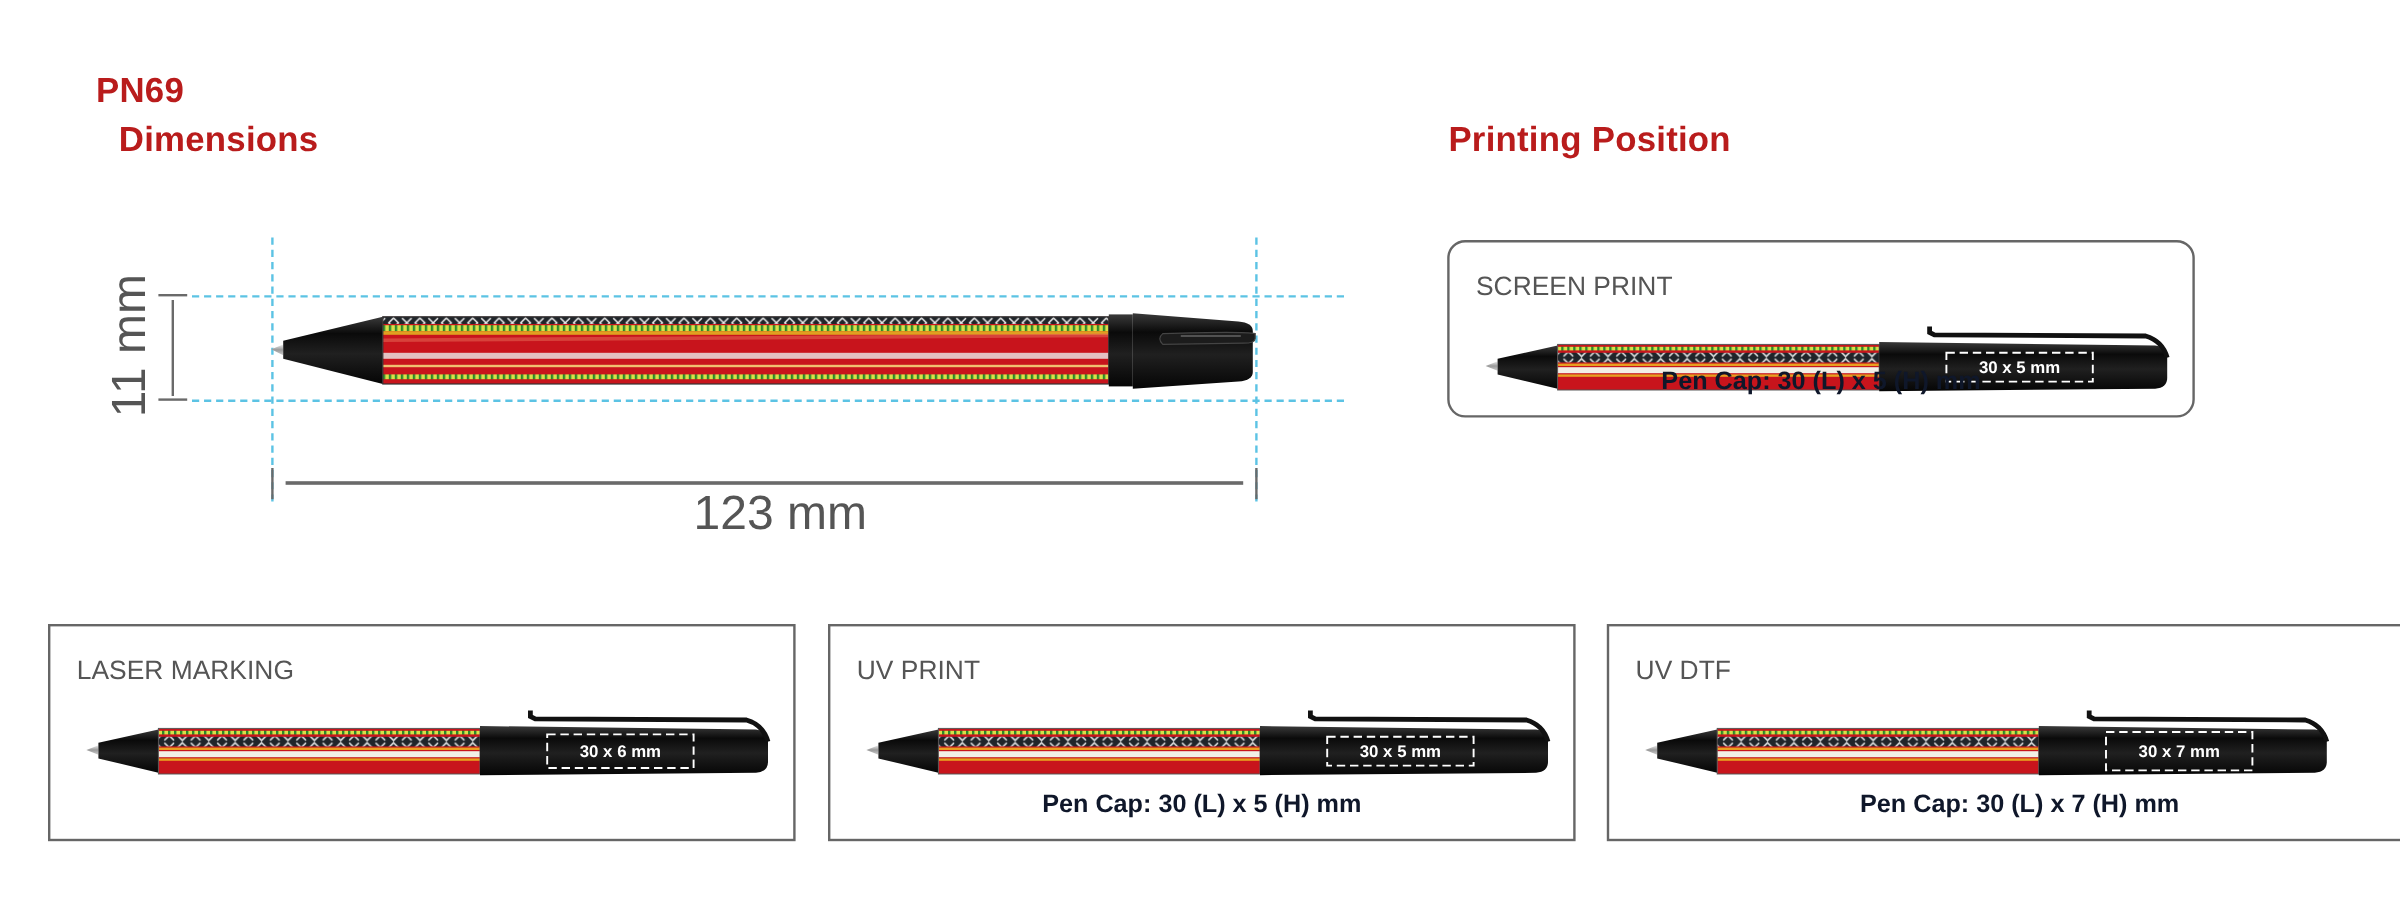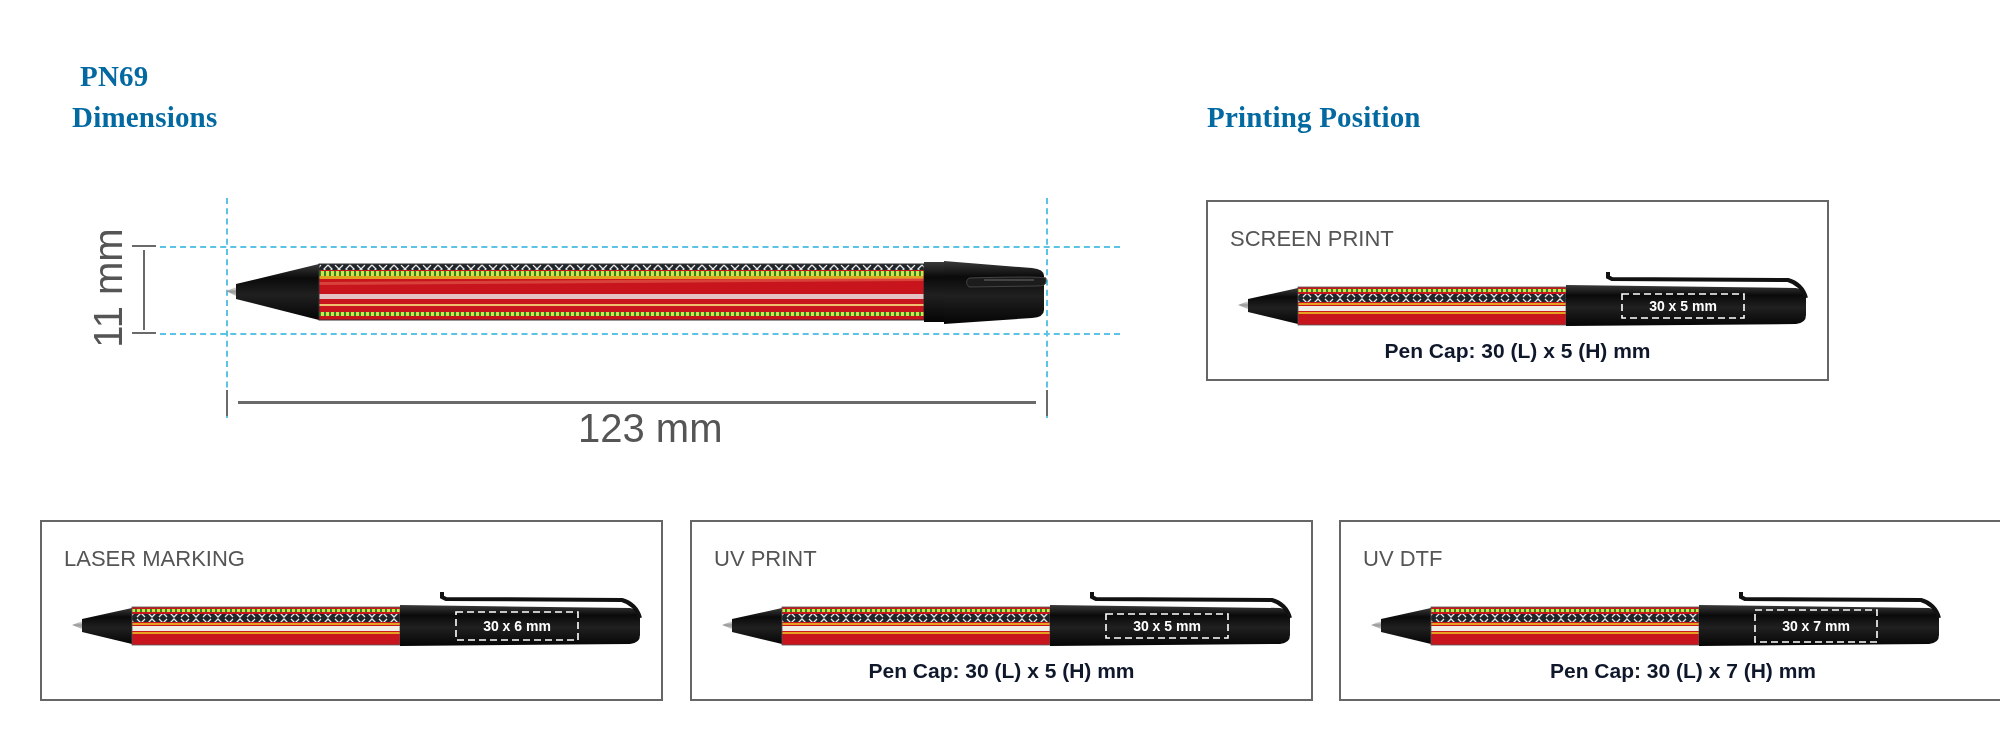--- a/index.html
+++ b/index.html
@@ -1,18 +1,18 @@
 <!DOCTYPE html>
 <html><head>
 <meta charset="utf-8">
 <style>
   html,body{margin:0;padding:0;background:#fff;}
   body{width:2000px;height:750px;position:relative;overflow:hidden;font-family:"Liberation Sans",sans-serif;color:#5a5a5a;}
   .abs{position:absolute;}
-  .h-title{font-weight:bold;font-size:29px;color:#0369a1;letter-spacing:0.2px;font-family:Liberation Serif, serif;}
+  .h-title{font-weight:bold;font-size:29px;color:#b91c1c;letter-spacing:0.2px;}
   .dash-h{position:absolute;height:0;border-top:2px dashed #5cc3e4;}
   .dash-v{position:absolute;width:0;border-left:2px dashed #5cc3e4;}
   .dim-line{position:absolute;background:#6a6a6a;}
   .dim-text{font-size:40px;color:#555;}
   .box{position:absolute;border:2px solid #666;background:#fff;box-sizing:border-box;}
   .box-title{position:absolute;left:22px;top:24px;font-size:22px;color:#555;}
   .box-caption{position:absolute;left:0;right:0;bottom:16px;text-align:center;font-size:21px;font-weight:bold;color:#0f172a;}
   .pen-small{position:absolute;left:28px;top:66px;width:580px;height:70px;}
   .imprint-label{font-family:"Liberation Sans",sans-serif;font-weight:bold;font-size:14px;fill:#fff;}
 </style>
@@ -38,21 +38,21 @@
       <path d="M16 1 L20 5 L16 9 L12 5 Z" fill="none" stroke="#e8e8e8" stroke-width="1.3"></path>
     </pattern>
     <pattern id="tickPattern" width="5" height="6" patternUnits="userSpaceOnUse">
       <rect width="5" height="6" fill="#d8e04a"></rect>
       <rect x="0" y="0" width="2" height="6" fill="#2a8a2a"></rect>
     </pattern>
   </defs>
 </svg>
 
 <div class="abs h-title" style="left:80px;top:60px;">PN69</div>
-<div class="abs h-title" style="left:72px;top:101px;">Dimensions</div>
+<div class="abs h-title" style="left:99px;top:101px;">Dimensions</div>
 <div class="abs h-title" style="left:1207px;top:101px;">Printing Position</div>
 
 <div>
   <div class="dash-h" style="left:160px;top:246px;width:960px;"></div>
   <div class="dash-h" style="left:160px;top:333px;width:960px;"></div>
   <div class="dash-v" style="left:226px;top:198px;height:220px;"></div>
   <div class="dash-v" style="left:1046px;top:198px;height:220px;"></div>
 
   <div class="dim-line" style="left:132px;top:245px;width:24px;height:2px;"></div>
   <div class="dim-line" style="left:132px;top:332px;width:24px;height:2px;"></div>
@@ -82,21 +82,21 @@
 
     <rect x="700" y="8" width="20" height="60" fill="url(#blackGloss)"></rect>
 
     <path d="M720 7 L808 14 Q820 15 820 22 L820 56 Q820 63 808 64 L720 70 Z" fill="url(#blackGloss)"></path>
 
     <path d="M745 24 Q740 28 745 33 L812 32 Q822 32 822 28 L822 24 Q812 22 745 24 Z" fill="#1c1c1c" stroke="#444" stroke-width="1"></path>
     <path d="M760 26 L810 26" stroke="#777" stroke-width="1.5" opacity="0.6"></path>
   </svg>
 </div>
 
-<div class="box" style="left:1206px;top:200px;width:623px;height:181px;">
+<div class="box" style="left:1206px;top:200px;width:623px;height:148px;border-radius:15px;">
   <div class="box-title">SCREEN PRINT</div>
   <svg class="pen-small" viewBox="0 0 580 70">
     <g>
       <path d="M2 37 L12 33 L12 41 Z" fill="url(#silverTip)"></path>
       <path d="M12 31 L62 20 L62 56 L12 44 Z" fill="url(#blackGloss)"></path>
       <rect x="62" y="19" width="268" height="38" fill="#c8141c"></rect>
       <rect x="62" y="21" width="268" height="3" fill="url(#tickPattern)"></rect>
       <rect x="62" y="26" width="268" height="8" fill="url(#xoPattern)"></rect>
       <rect x="62" y="35" width="268" height="2" fill="#e8a020"></rect>
       <rect x="62" y="38" width="268" height="5" fill="#f2efe6"></rect>

